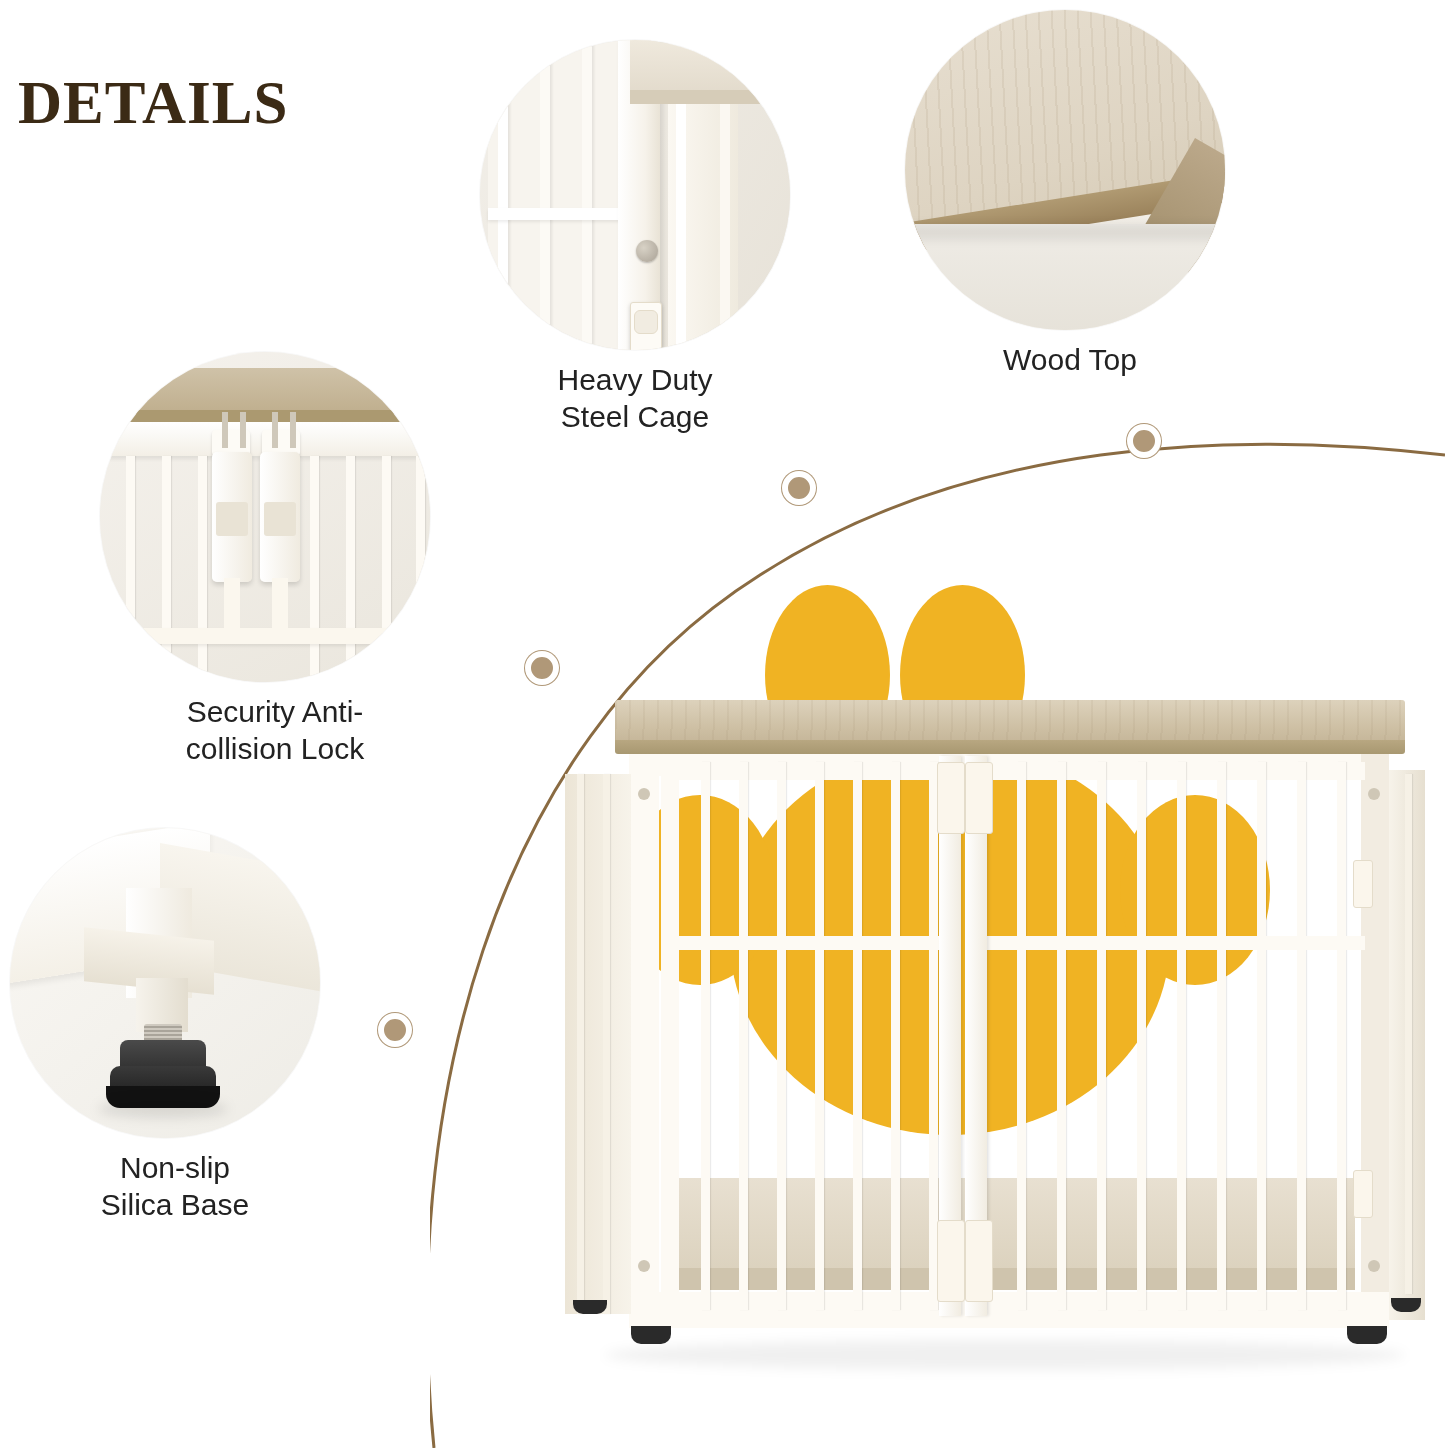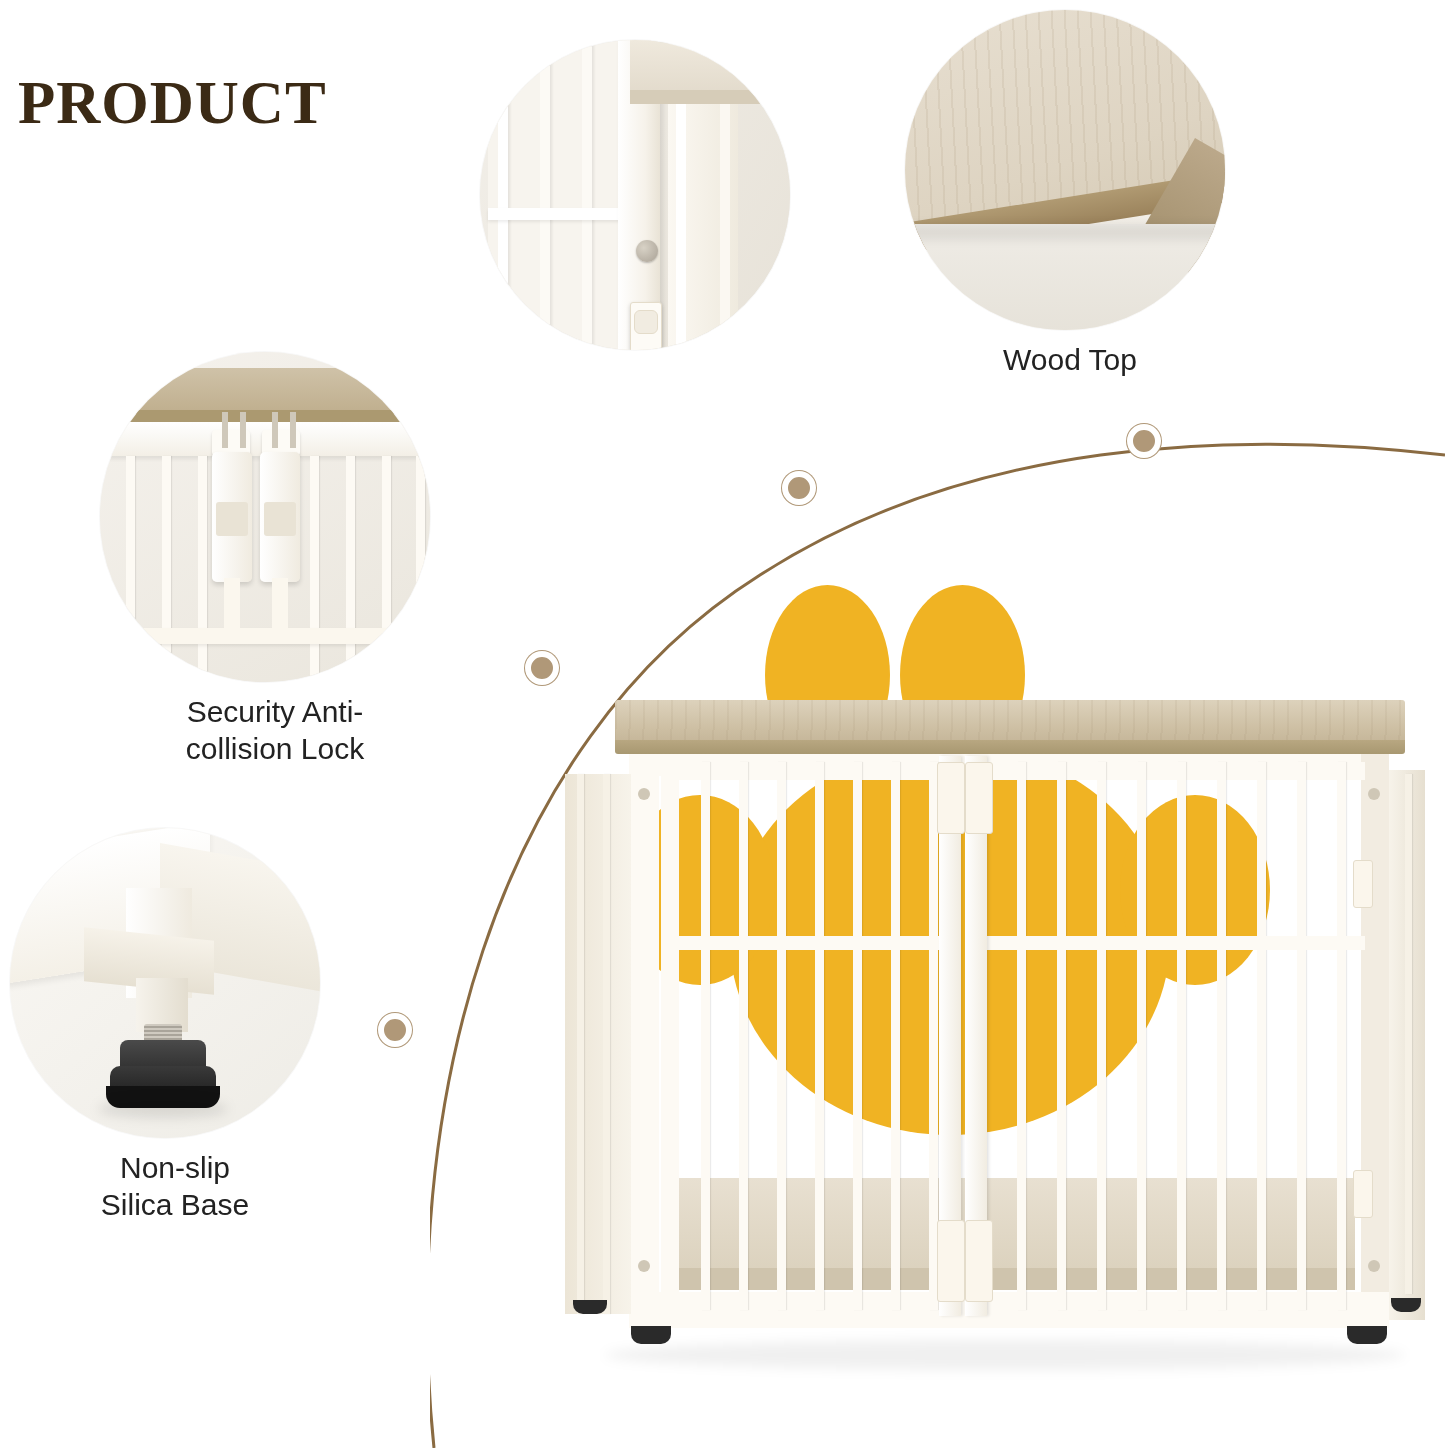--- a/index.html
+++ b/index.html
@@ -158,21 +158,21 @@
     border: 1px solid #e4dcca;
     border-radius: 3px;
   }
 </style>
 </head>
 <body>
 
 <div id="page">
 
   <div class="title-block">
-    <div class="title-line1">PRODUCT</div>
+    <div class="title-line1">DETAILS</div>
   </div>
 
   <div class="callout" id="cal-cage">
     <div class="bubble">
 
       <div style="position:absolute;left:0;top:0;width:310px;height:310px;background:linear-gradient(120deg,#f2efe9 0%,#e7e2d8 100%);"></div>
 
       <div style="position:absolute;left:8px;top:0;width:150px;height:310px;background:#f7f4ee;"></div>
       <div class="bar" style="left:18px;top:0;width:10px;height:310px;background:#ffffff;box-shadow:2px 0 3px rgba(0,0,0,.08);"></div>
       <div class="bar" style="left:60px;top:0;width:10px;height:310px;background:#fcfaf5;box-shadow:2px 0 3px rgba(0,0,0,.08);"></div>
@@ -187,20 +187,22 @@
 
       <div style="position:absolute;left:150px;top:0;width:160px;height:56px;background:linear-gradient(180deg,#efe9dd 0%,#e2dacb 100%);"></div>
       <div style="position:absolute;left:150px;top:50px;width:160px;height:14px;background:#d6ccb8;"></div>
 
       <div style="position:absolute;left:156px;top:200px;width:22px;height:22px;border-radius:50%;background:radial-gradient(circle at 35% 35%,#d8d2c6,#a9a195);box-shadow:0 1px 2px rgba(0,0,0,.25);"></div>
 
       <div class="latch" style="left:150px;top:262px;width:30px;height:58px;background:#fdfbf6;box-shadow:0 2px 4px rgba(0,0,0,.18);"></div>
       <div class="latch" style="left:154px;top:270px;width:22px;height:22px;border-radius:6px;background:#f1ece1;"></div>
     </div>
     <div class="cap">
+      <div>Heavy Duty</div>
+      <div>Steel Cage</div>
     </div>
   </div>
 
   <div class="callout" id="cal-wood">
     <div class="bubble">
       <div style="position:absolute;left:0;top:0;width:320px;height:320px;background:linear-gradient(160deg,#f7f4ef 0%,#f0ece4 100%);"></div>
 
       <div style="position:absolute;left:-20px;top:-40px;width:380px;height:250px;
            background:
              repeating-linear-gradient(96deg, rgba(160,140,110,.14) 0px, rgba(160,140,110,.14) 2px, rgba(0,0,0,0) 2px, rgba(0,0,0,0) 13px),

